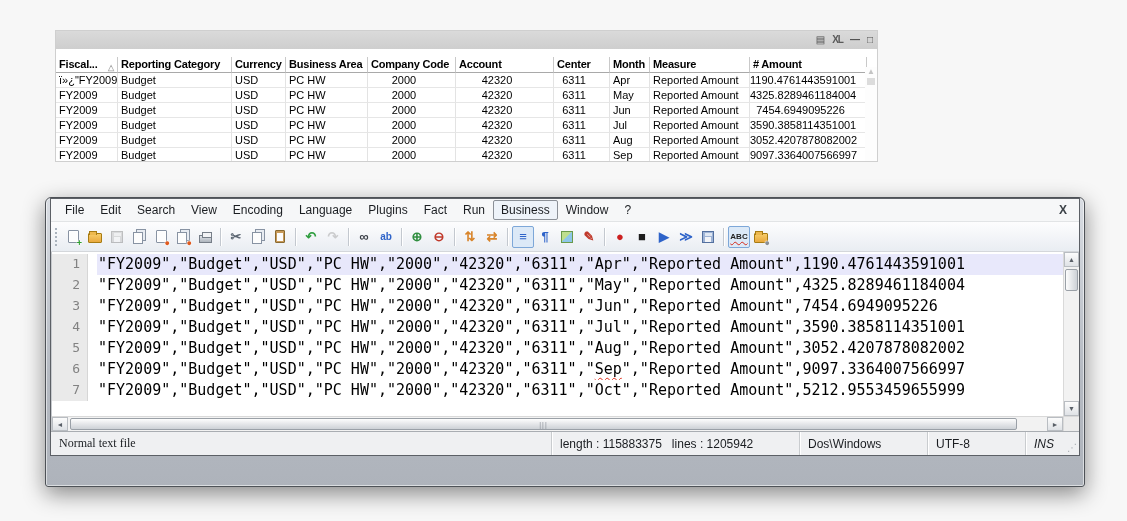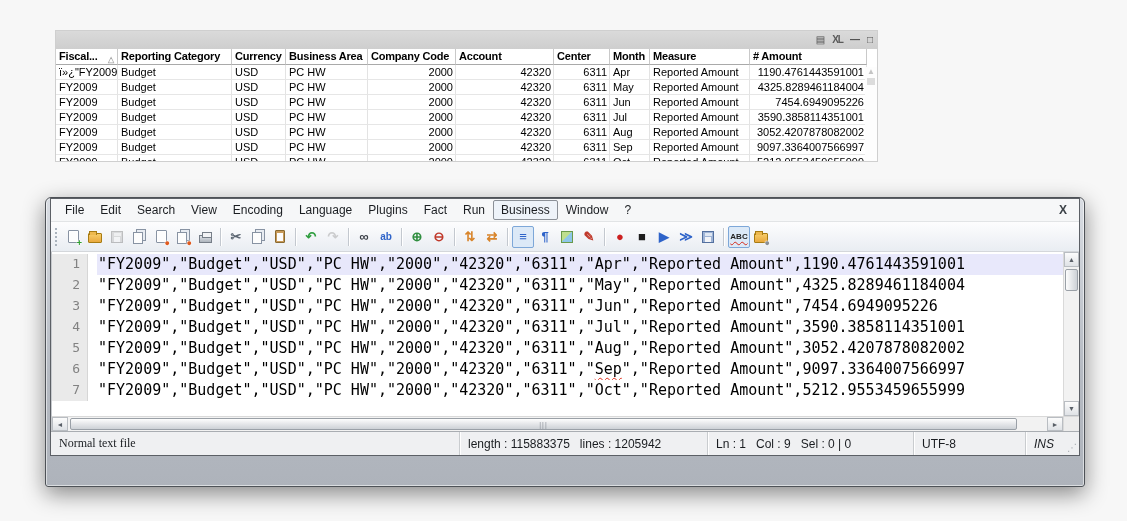--- a/index.html
+++ b/index.html
@@ -12,24 +12,24 @@
               background:#fff; overflow:hidden; border:1px solid #cfcfcf; }
   .qv-caption { height:18px; background:linear-gradient(#dadada,#cecece);
                 display:flex; align-items:center; justify-content:flex-end; padding-right:4px; gap:7px; }
   .qv-cap-ic { font-size:10px; color:#4f4f4f; line-height:10px; cursor:default; }
   .qv-cap-ic.xl { font-weight:bold; font-size:10px; color:#5a5a5a; letter-spacing:-1px; }
   .qv-cap-ic.mini { font-weight:bold; }
   .qv-grid-wrap { position:relative; }
   .qv-grid { display:grid; }
   .qv-h { font-weight:bold; font-size:11px; height:16px; line-height:15px; padding-left:3px;
           border-right:1px solid #c9c9c9; border-bottom:1px solid #a9a9a9; white-space:nowrap; overflow:hidden;
-          background:#fff; position:relative; letter-spacing:-0.2px; }
+          background:#fff; position:relative; letter-spacing:-0.2px;margin-top:8px; }
   .qv-c { font-size:11px; height:15px; line-height:14px; padding-left:3px; white-space:nowrap; overflow:hidden;
           border-right:1px solid #e3e3e3; border-bottom:1px solid #e6e6e6; background:#fff; }
-  .qv-c.r { text-align:right; padding-right:2px; padding-left:0; }
+  .qv-c.r { text-align:center; padding-right:15px; padding-left:0; }
   .sort-tri { position:absolute; right:3px; top:3px; font-size:8px; color:#a8a8a8; }
   .qv-vscroll { position:absolute; right:0; top:18px; width:12px; bottom:0; background:#fdfdfd;
                 display:flex; flex-direction:column; align-items:center; font-size:8px; color:#c4c4c4; }
   .qv-vscroll .thumb { width:8px; height:7px; background:#dcdcdc; margin-top:2px; }
   .qv-vscroll .dn { margin-top:auto; margin-bottom:2px; }
 
   
   .npp { position:absolute; left:45px; top:197px; width:1040px; height:290px;
          background:linear-gradient(#d9dde3,#b6bbc3 60%,#aeb3bb);
          border:1px solid #4e5257; border-radius:6px 6px 3px 3px;
@@ -393,20 +393,20 @@
           <span class="v-thumb"></span>
           <span class="v-fill"></span>
           <span class="sc-btn" style="width:auto;height:15px;">▼</span>
           <span class="sc-corner"></span>
         </div>
       </div>
 
       <div class="npp-status" id="nppStatus">
           <div class="st-seg" style="flex: 1 1 0%;">Normal text file</div>
           <div class="st-seg" style="width: 248px;">length : 115883375   lines : 1205942</div>
-          <div class="st-seg" style="width: 206px;">Ln : 1   Col : 9   Sel : 0 | 0</div>
-          <div class="st-seg" style="width: 112px;">UTF-8</div>
+          <div class="st-seg" style="width: 128px;">Dos\Windows</div>
+          <div class="st-seg" style="width: 98px;">UTF-8</div>
           <div class="st-seg" style="width: 40px; font-style: italic;">INS</div>
           <div class="st-grip">⋰</div>
         </div>
     </div>
   </section>
 </div>
 
 </body></html>

